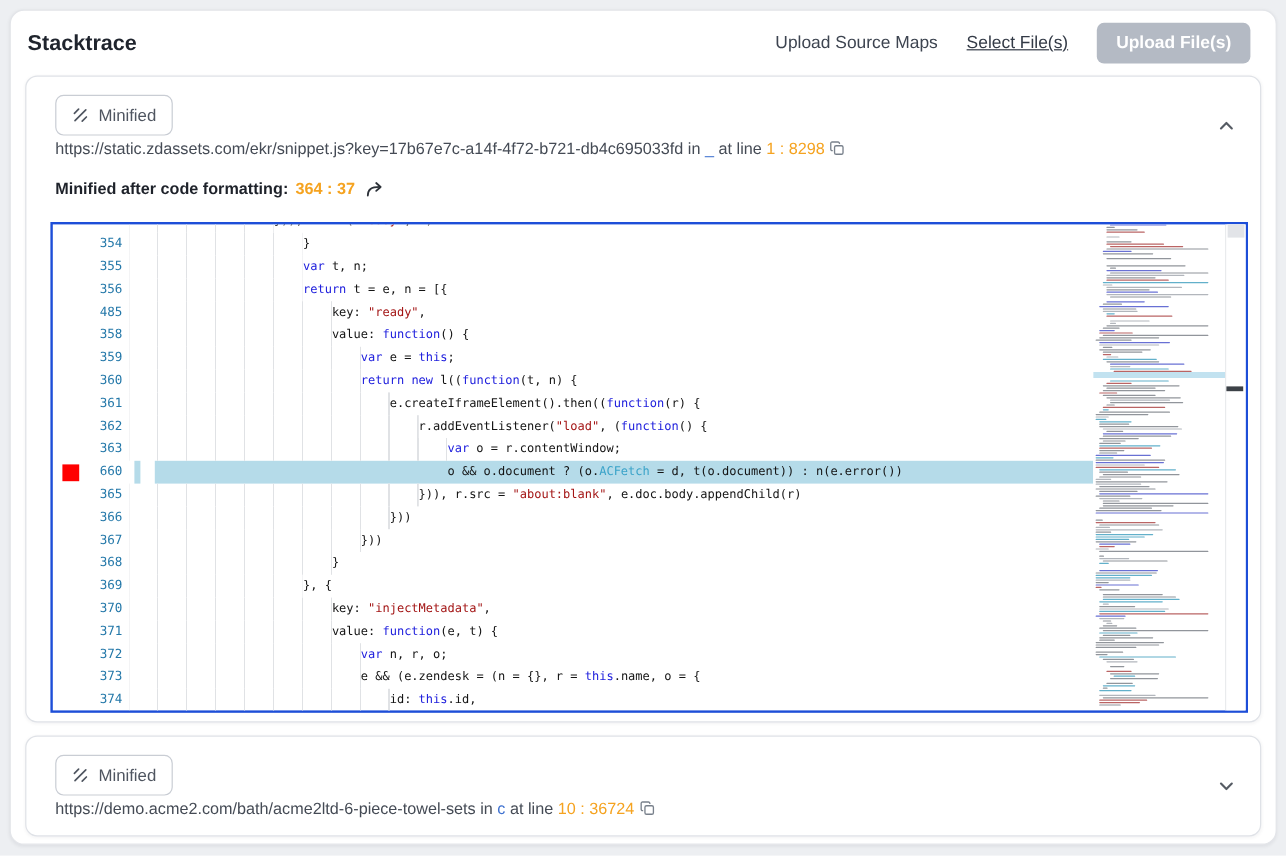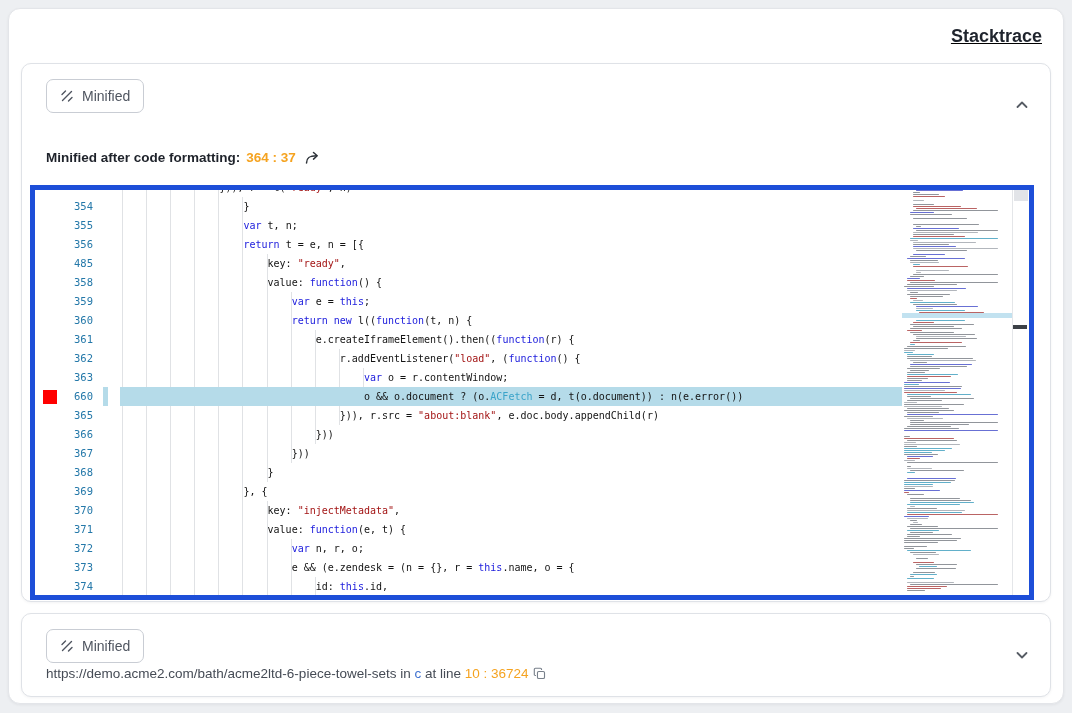--- a/index.html
+++ b/index.html
@@ -6,42 +6,42 @@
   body{
     width:1072px;height:713px;position:relative;overflow:hidden;
     background:#edeff2;font-family:"Liberation Sans", sans-serif;
   }
   .card{
     position:absolute;left:8px;top:8px;width:1056px;height:696px;
     background:#ffffff;border:1px solid #e3e5e9;border-radius:12px;
     box-shadow:0 1px 3px rgba(20,24,34,.06);box-sizing:border-box;
   }
   
-  .hdr{position:absolute;left:0;right:0;top:0;height:54px;display:flex;align-items:center;justify-content:flex-end;padding:0 21px 0 14px;text-decoration:underline;}
+  .hdr{position:absolute;left:0;right:0;top:0;height:54px;display:flex;align-items:center;justify-content:space-between;padding:0 21px 0 14px;}
   .title{font-size:18px;font-weight:600;color:#1f242d;}
   .hdr-right{display:flex;align-items:center;gap:24px;}
   .usm{font-size:14.5px;color:#3d4450;}
   .sf{font-size:14.5px;font-weight:500;color:#333a46;text-decoration:underline;cursor:pointer;}
   .ufbtn{background:#b4bac4;color:#ffffff;font-size:14.5px;font-weight:600;border:none;border-radius:6px;padding:9px 16px;cursor:default;font-family:"Liberation Sans",sans-serif;}
   
   .panel{position:absolute;left:12px;right:12px;background:#fff;border:1px solid #dfe2e7;border-radius:10px;box-shadow:0 1px 3px rgba(20,24,34,.05);box-sizing:border-box;}
   .p1{top:54px;height:539px;}
   .p2{top:604px;height:84px;}
   .mbadge{position:absolute;left:24px;top:15px;height:34px;display:inline-flex;align-items:center;gap:8px;padding:0 13px;border:1px solid #c9cdd4;border-radius:7px;color:#4f5560;font-size:14px;font-weight:500;background:#fff;cursor:default;box-sizing:border-box;}
   .chev{position:absolute;right:20px;color:#565c64;cursor:pointer;line-height:0;}
   .p1 .chev{top:33px;} .p2 .chev{top:33px;}
   .locrow{position:absolute;left:24px;top:52px;font-size:13.5px;color:#454b55;white-space:nowrap;}
   .sym{color:var(--symbol_blue,#3e71d0);}
   .lc{color:var(--accent_orange,#f5a320);}
   .copyic{color:#78808b;margin-left:4px;cursor:pointer;vertical-align:-2px;line-height:0;display:inline-block;}
   .posrow{position:absolute;left:24px;top:86px;font-size:13.5px;font-weight:700;color:#1e222a;white-space:nowrap;display:flex;align-items:center;gap:6px;}
   .posval{color:var(--accent_orange,#f5a320);font-weight:700;}
   .goarrow{color:#2d3239;line-height:0;margin-left:2px;}
   
-  .editor{position:absolute;left:8px;top:121px;width:994px;height:405px;border:5px solid #1d4ed8;box-sizing:content-box;background:#fff;}
+  .editor{position:absolute;left:20px;top:121px;width:994px;height:405px;border:2px solid #1d4ed8;box-sizing:content-box;background:#fff;}
   .code-scroll{position:absolute;left:0;top:0;width:867px;height:405px;overflow:hidden;}
   .cl{display:flex;height:19px;position:relative;white-space:pre;font-family:"DejaVu Sans Mono",monospace;font-size:10px;line-height:19px;color:#131313;}
   .cl.partial{margin-top:-12px;}
   .cl > span{position:relative;z-index:1;}
   .glyph{flex:none;width:28px;}
   .lnum{flex:none;width:30px;text-align:right;padding-right:6px;color:var(--lnum,#2478a9);font-size:10.5px;}
   .ind{flex:none;background-image:repeating-linear-gradient(to right,transparent 0,transparent calc(4ch - 1px),#e0e2e5 calc(4ch - 1px),#e0e2e5 4ch);}
   .cl.hl::before{content:'';position:absolute;left:85px;right:0;top:0;bottom:0;background:var(--hl,#b5dbe9);z-index:0;}
   .cl.hl::after{content:'';position:absolute;left:68px;top:0;width:5px;height:19px;background:var(--hl,#b5dbe9);z-index:0;}
   .cl.hl .ind{background:none;}
@@ -59,40 +59,49 @@
   .sb-dash{position:absolute;left:0;top:135px;width:14px;height:4px;background:#3c4147;}
   svg{display:block;}
 </style>
 </head>
 <body>
 
 <div class="card">
 
   <div class="hdr">
     <div class="title">Stacktrace</div>
+    <div class="hdr-right">
+      <span class="usm">Upload Source Maps</span>
+      <span class="sf">Select File(s)</span>
+      <button class="ufbtn">Upload File(s)</button>
+    </div>
   </div>
 
   <div class="panel p1">
     <div class="mbadge">
       <span>
         <svg width="14" height="14" viewBox="0 0 14 14" fill="none" stroke="currentColor" stroke-width="1.4" stroke-linecap="round">
           <path d="M2.5 11.5 L11.5 2.5"></path>
           <path d="M2 5.5 L5.5 2"></path>
           <path d="M8.5 12 L12 8.5"></path>
         </svg>
       </span>
       <span>Minified</span>
     </div>
 
     <span class="chev">
       <svg width="16" height="16" viewBox="0 0 16 16" fill="none" stroke="currentColor" stroke-width="1.8" stroke-linecap="round" stroke-linejoin="round">
           <path d="M3.5 10 L8 5.5 L12.5 10"></path>
         </svg>
     </span>
 
+    <div class="locrow"><span>https://static.zdassets.com/ekr/snippet.js?key=17b67e7c-a14f-4f72-b721-db4c695033fd</span> <span>in</span> <span class="sym">_</span> <span>at line</span> <span class="lc">1 : 8298</span><span class="copyic"><svg width="13" height="13" viewBox="0 0 14 14" fill="none" stroke="currentColor" stroke-width="1.2">
+            <rect x="4.8" y="4.8" width="7.6" height="7.6" rx="1.4"></rect>
+            <path d="M9.2 3.2 V2.6 A1.2 1.2 0 0 0 8 1.4 H2.6 A1.2 1.2 0 0 0 1.4 2.6 V8 A1.2 1.2 0 0 0 2.6 9.2 H3.2"></path>
+          </svg></span></div>
 
     <div class="posrow">
       <span>Minified after code formatting:</span>
       <span class="posval">364 : 37</span>
       <span class="goarrow">
         <svg width="17" height="15" viewBox="0 0 17 15" fill="none" stroke="currentColor" stroke-width="1.5" stroke-linecap="round" stroke-linejoin="round">
           <path d="M2.5 13 C2.5 7.8 5.2 5.8 12.5 5.8"></path>
           <path d="M9.5 2.5 L13.2 5.8 L9.5 9.1"></path>
         </svg>
       </span>

